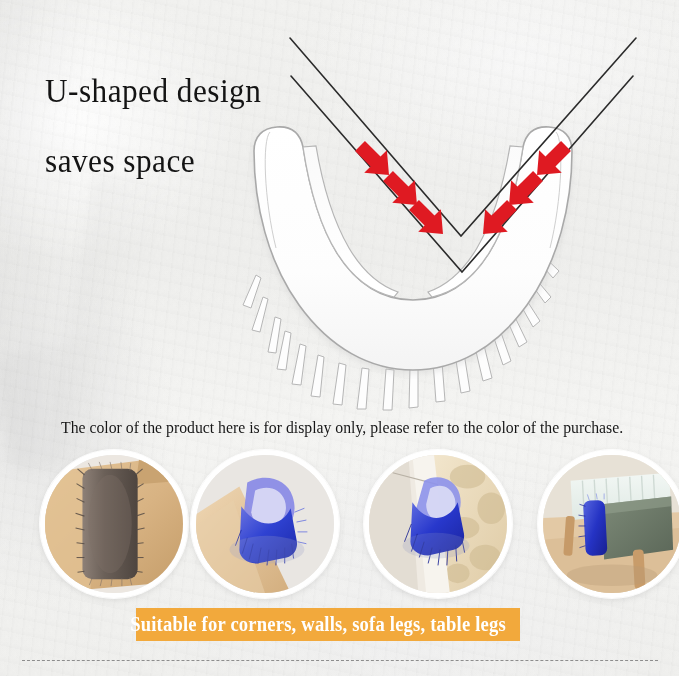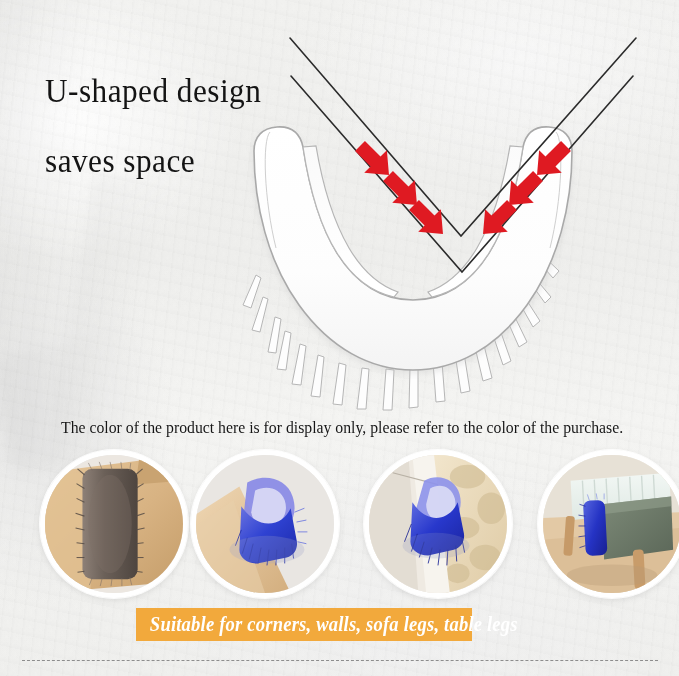--- a/index.html
+++ b/index.html
@@ -77,23 +77,23 @@
   }
   #photo1{left:40px;}
   #photo2{left:191px;}
   #photo3{left:364px;}
   #photo4{left:538px;}
   .photo svg{display:block;width:100%;height:100%;}
 
   
   #banner{
     position:absolute;left:136px;top:608px;
-    width:336px;height:33px;
+    width:384px;height:33px;
     background:#f2a93c;
-    display:flex;align-items:center;justify-content:flex-start;font-style:italic;
+    display:flex;align-items:center;justify-content:flex-end;
   }
   #banner-label{
     color:#ffffff;
     font-family:"Liberation Serif",serif;
     font-weight:bold;
     font-size:20px;
     letter-spacing:.2px;
     white-space:nowrap;
     transform:scaleX(.93);
   }

